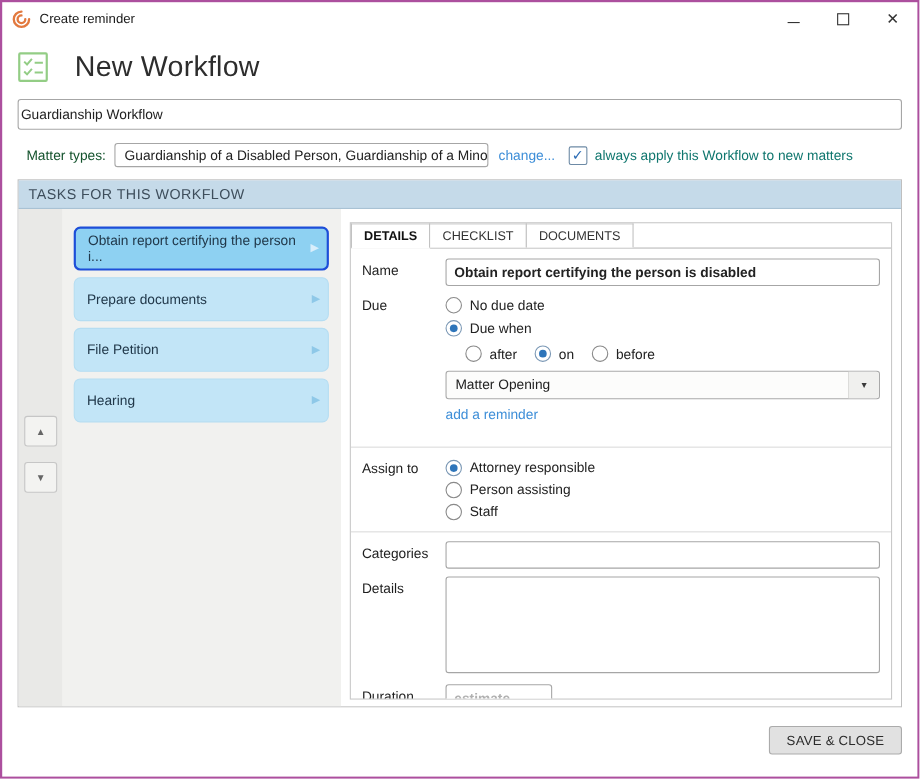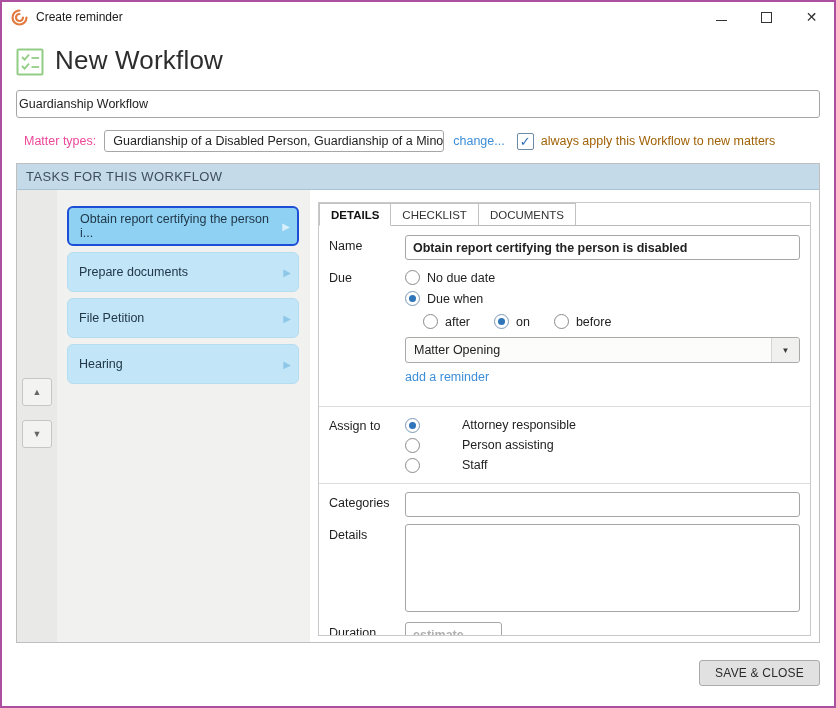--- a/index.html
+++ b/index.html
@@ -29,53 +29,53 @@
     width: 45px; height: 30px;
     display: flex; align-items: center; justify-content: center;
     font-size: 13px; color: #333; cursor: default;
   }
   .glyph-min { display:inline-block; width: 11px; border-bottom: 1px solid #333; margin-top: 6px;}
   .glyph-max { display:inline-block; width: 11px; height: 11px; border: 1px solid #333; }
   .glyph-close { font-size: 14px; color: #333; }
   
   .page-header {
     padding: 13px 24px 14px 14px;
-    display: flex; align-items: flex-end;
+    display: flex; align-items: center; gap: 13px;
   }
   .page-header .hdr-icon { width: 28px; height: 28px; margin-right: 11px; }
   .page-header .hdr-title { font-size: 26px; font-weight: 400; color: #2d2d2d; letter-spacing: 0.2px; }
   
   .name-row { margin: 0 14px; }
   .workflow-name-input {
     width: 100%; height: 28px;
     border: 1px solid #a6a6a6; border-radius: 3px;
     font-size: 12.5px; font-family: inherit; color: #222;
     padding: 0 2px; outline: none; background: #fff;
   }
   
   .matter-row {
     margin: 12px 14px 0 14px;
     display: flex; align-items: center;
     font-size: 12.5px;
   }
-  .matter-label { margin-right: 8px; color: #ec4899; padding-left: 8px;}
+  .matter-label { margin-right: 8px; color: #14532d; padding-left: 8px;}
   .matter-value {
     border: 1px solid #a6a6a6; border-radius: 3px;
     padding: 3px 8px; color: #222; background: #fff;
     max-width: 340px; white-space: nowrap; overflow: hidden;
   }
   .change-link { color: #3D8ED8; margin-left: 9px; cursor: pointer; }
   .apply-check {
     width: 17px; height: 17px;
     border: 1px solid #6d8aa5; border-radius: 2px;
     background: #fff; margin-left: 12px; margin-right: 7px;
     display: flex; align-items: center; justify-content: center;
     color: #2D6DB5; font-size: 13px; font-weight: bold;
   }
-  .apply-label { color: #a16207; }
+  .apply-label { color: #0f766e; }
   
   .tasks-section {
     margin: 11px 14px 0 14px;
     border: 1px solid #bfbfbf;
   }
   .tasks-header {
     height: 26px; background: #C5DAE9;
     border-bottom: 1px solid #a9c2d4;
     display: flex; align-items: center;
     padding-left: 9px;
@@ -156,38 +156,38 @@
     width: 15px; height: 15px; border-radius: 50%;
     border: 1px solid #8a8a8a; background: #fff;
     margin-right: 7px; position: relative; flex-shrink: 0;
   }
   .radio.checked { border-color: #7B98B5; }
   .radio.checked::after {
     content: ""; position: absolute;
     left: 3px; top: 3px; width: 7px; height: 7px;
     border-radius: 50%; background: #2E75BA;
   }
-  .sub-options { display: flex; gap: 24px; margin: 2px 0 4px 18px; }
+  .sub-options { display: flex; gap: 16px; margin: 2px 0 4px 18px; }
   .combobox {
     margin-top: 5px; height: 26px;
     border: 1px solid #a9a9a9; border-radius: 3px;
     background: #fcfcfb;
     display: flex; align-items: center; justify-content: space-between;
     padding-left: 8px; cursor: pointer;
   }
   .combo-arrow-btn {
     width: 28px; height: 100%;
     display: flex; align-items: center; justify-content: center;
     font-size: 8px; color: #3a3a3a;
     background: #f0f0ee; border-left: 1px solid #d5d5d3;
     border-radius: 0 3px 3px 0;
   }
   .reminder-link { color: #3D8ED8; margin: 7px 0 14px 0; display: inline-block; cursor: pointer; }
   .panel-sep { border: none; border-top: 1px solid #dcdcdc; margin: 8px -10px; }
-  .assign-group .radio-option { height: 20px; gap: 35px; }
+  .assign-group .radio-option { height: 20px; }
   .details-textarea {
     width: 100%; height: 88px;
     border: 1px solid #a6a6a6; border-radius: 3px;
     font-size: 12.5px; font-family: inherit;
     padding: 5px 7px; resize: none; outline: none;
   }
   .duration-input { width: 97px; }
   .duration-input::placeholder { color: #b0b0b0; }
   
   .footer { display: flex; justify-content: flex-end; padding: 17px 14px 0 0; }

